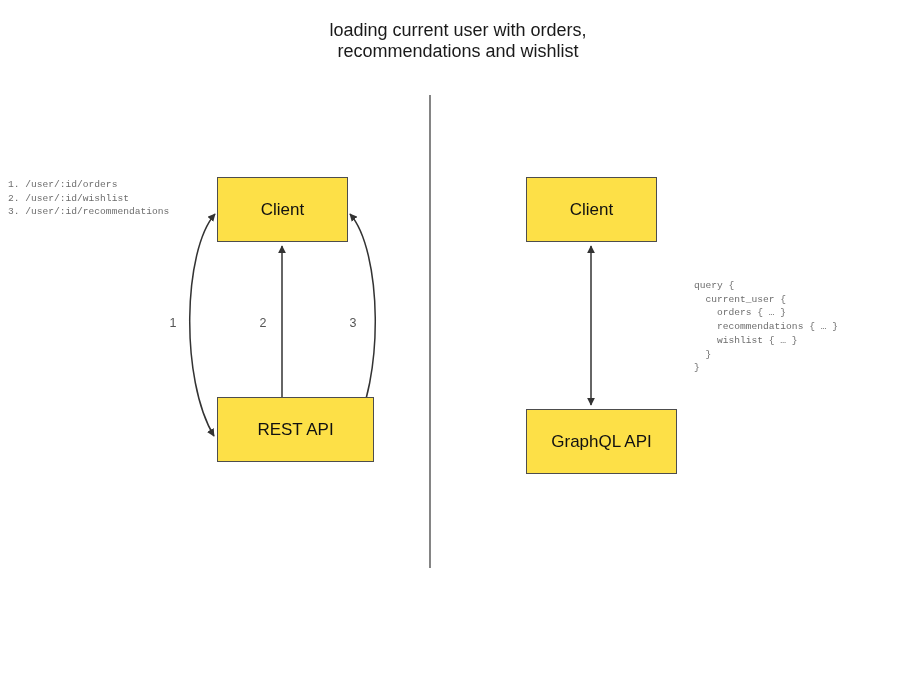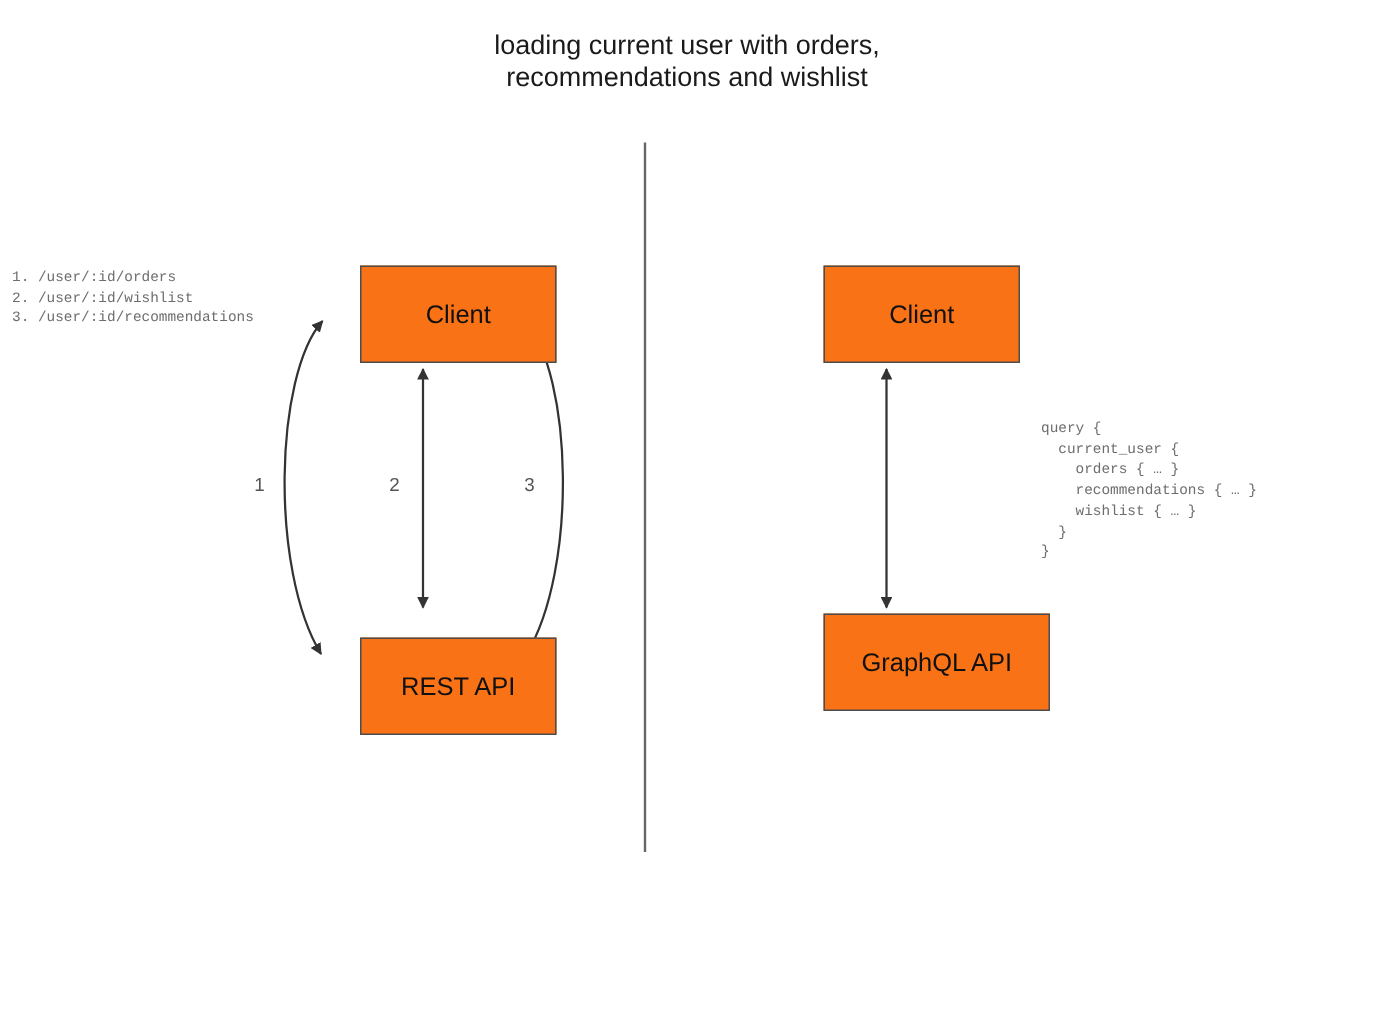--- a/index.html
+++ b/index.html
@@ -34,33 +34,32 @@
     font-size: 18px;
     line-height: 21px;
     color: #1a1a1a;
     white-space: pre-line;
     font-family: "Liberation Sans", sans-serif;
   }
 
   .node {
     position: absolute;
     box-sizing: border-box;
-    background: #f97316;
+    background: #fde047;
     border: 1.4px solid #4d4d4d;
     display: flex;
     align-items: center;
     justify-content: center;
     font-size: 17px;
     color: #111111;
     font-family: "Liberation Sans", sans-serif;
-    margin-left: 23px;
   }
 
   #node-client-rest  { left: 217px; top: 177px; width: 131px; height: 65px; }
-  #node-rest-api     { left: 217px; top: 425px; width: 131px; height: 65px; text-align: center; }
+  #node-rest-api     { left: 217px; top: 397px; width: 157px; height: 65px; text-align: center; }
   #node-client-gql   { left: 526px; top: 177px; width: 131px; height: 65px; }
   #node-graphql-api  { left: 526px; top: 409px; width: 151px; height: 65px; }
 
   .mono-block {
     position: absolute;
     font-family: "Liberation Mono", "DejaVu Sans Mono", monospace;
     font-size: 9.6px;
     line-height: 13.7px;
     color: #6d6d6d;
     white-space: pre;

